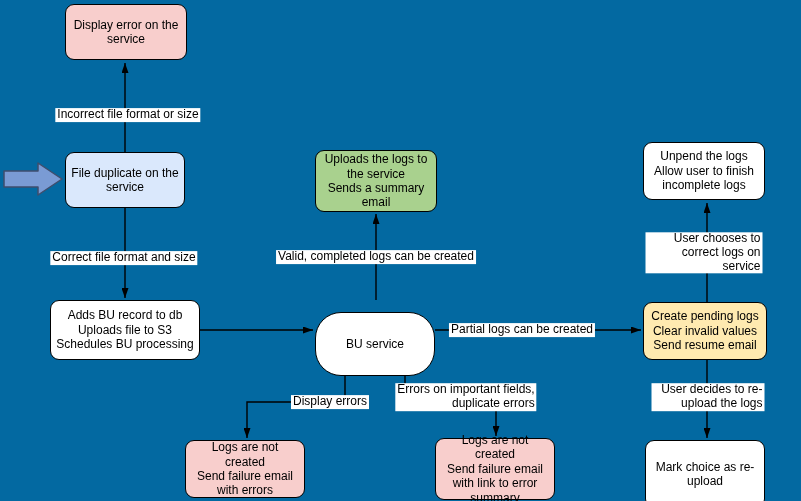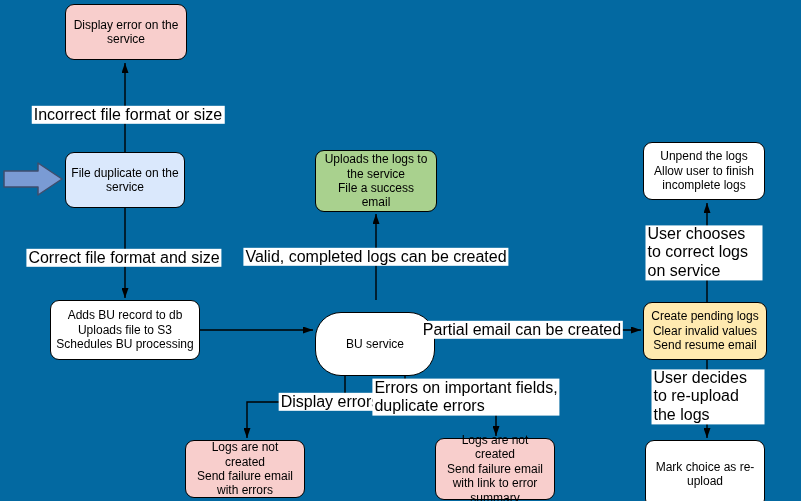--- a/index.html
+++ b/index.html
@@ -35,24 +35,24 @@
   }
   .node-text {
     white-space: pre-line;
     padding: 2px 4px;
   }
   .edge-label {
     position: absolute;
     transform: translate(-50%, -50%);
     background: #ffffff;
     padding: 0 2px;
-    font-size: 16px;
+    font-size: 12px;
     line-height: 1.15;
     color: #000000;
-    text-align: left;
+    text-align: right;
     white-space: pre-line;
   }
 </style>
 </head>
 <body>
 
 <div class="canvas">
 
   <svg class="connector-layer" viewBox="0 0 801 501" xmlns="http://www.w3.org/2000/svg">
     <defs>
@@ -90,21 +90,21 @@
 Schedules BU processing</span>
   </div>
 
   <div class="node" style="left: 315px; top: 312px; width: 120px; height: 64px; background: rgb(255, 255, 255); border-radius: 26px;">
     <span class="node-text">BU service</span>
   </div>
 
   <div class="node" style="left: 315px; top: 150px; width: 122px; height: 62px; background: rgb(169, 209, 142);">
     <span class="node-text">Uploads the logs to
 the service
-File a success
+Sends a summary
 email</span>
   </div>
 
   <div class="node" style="left: 643px; top: 142px; width: 122px; height: 58px; background: rgb(255, 255, 255);">
     <span class="node-text">Unpend the logs
 Allow user to finish
 incomplete logs</span>
   </div>
 
   <div class="node" style="left: 643px; top: 302px; width: 124px; height: 58px; background: rgb(255, 234, 176);">
@@ -127,20 +127,20 @@
   </div>
 
   <div class="node" style="left: 645px; top: 440px; width: 120px; height: 68px; background: rgb(255, 255, 255);">
     <span class="node-text">Mark choice as re-
 upload</span>
   </div>
 
   <div class="edge-label" style="left:128px;top:115px">Incorrect file format or size</div>
   <div class="edge-label" style="left:376px;top:257px">Valid, completed logs can be created</div>
   <div class="edge-label" style="left:124px;top:258px">Correct file format and size</div>
-  <div class="edge-label" style="left:522px;top:330px">Partial email can be created</div>
+  <div class="edge-label" style="left:522px;top:330px">Partial logs can be created</div>
   <div class="edge-label" style="left:330px;top:402px">Display errors</div>
   <div class="edge-label" style="left:466px;top:397px">Errors on important fields,
 duplicate errors</div>
   <div class="edge-label" style="left:704px;top:253px">User chooses to correct logs on service</div>
   <div class="edge-label" style="left:708px;top:397px">User decides to re-upload the logs</div>
 
 </div>
 
 </body></html>

